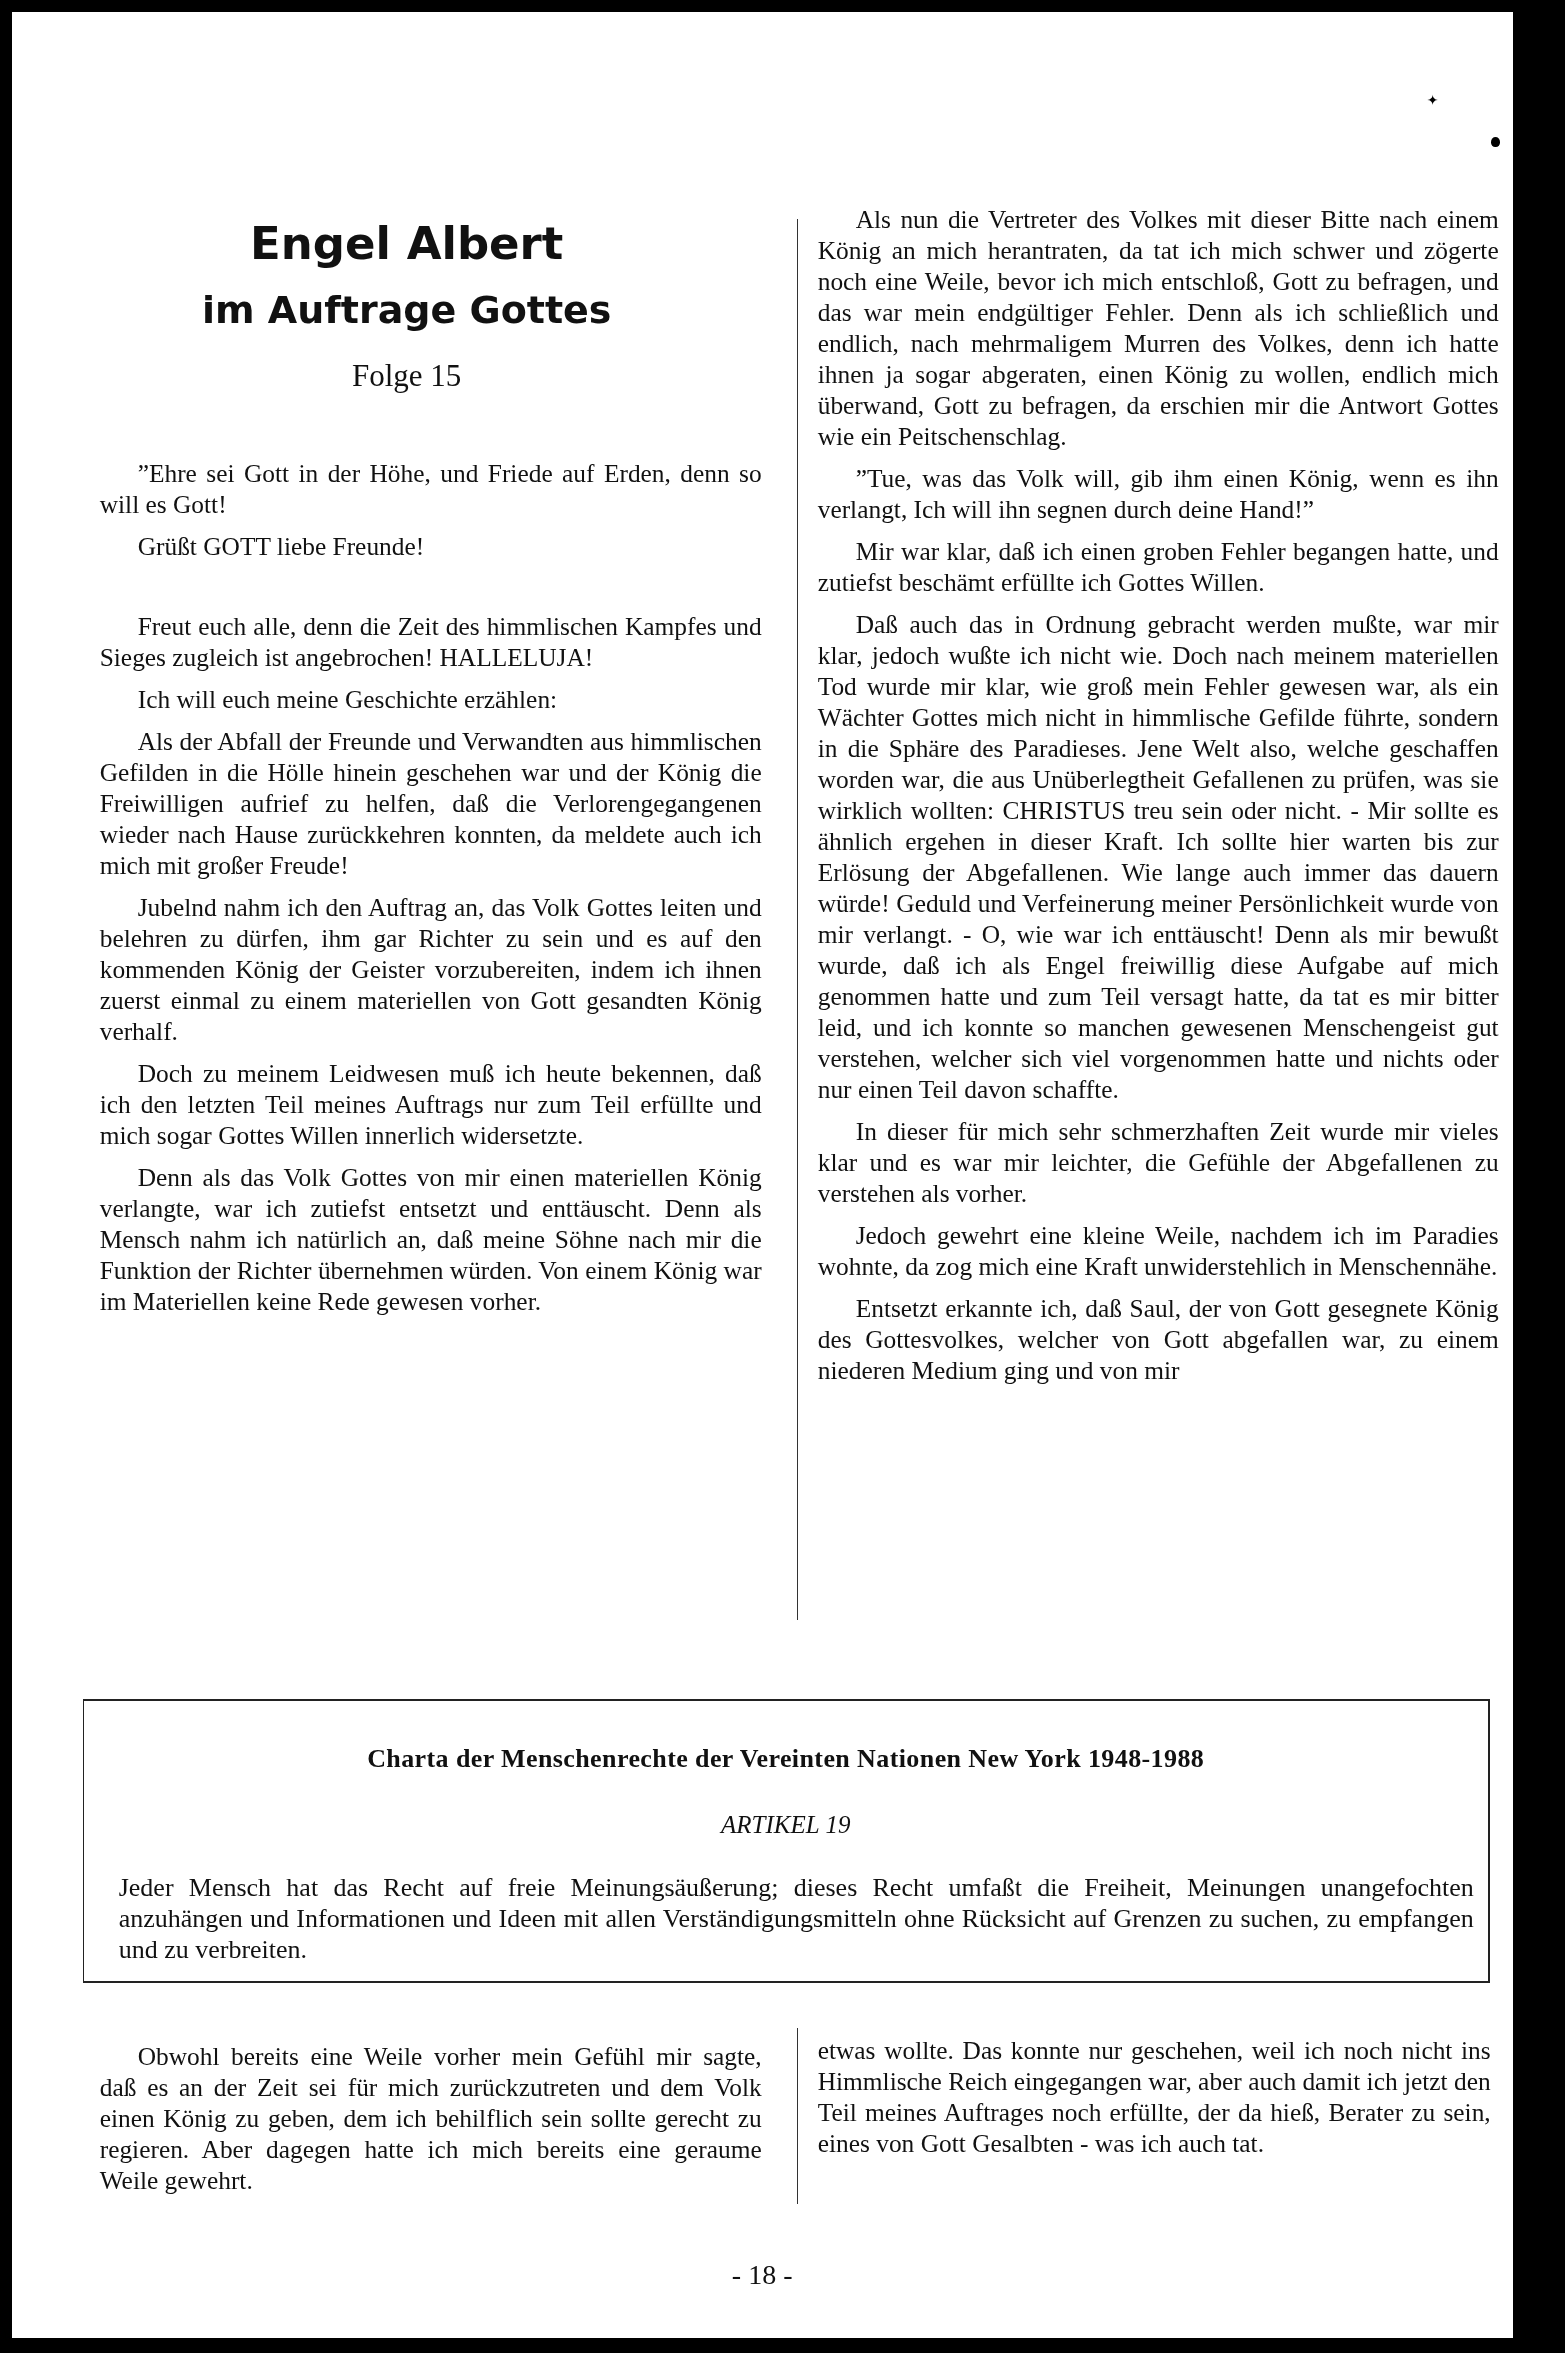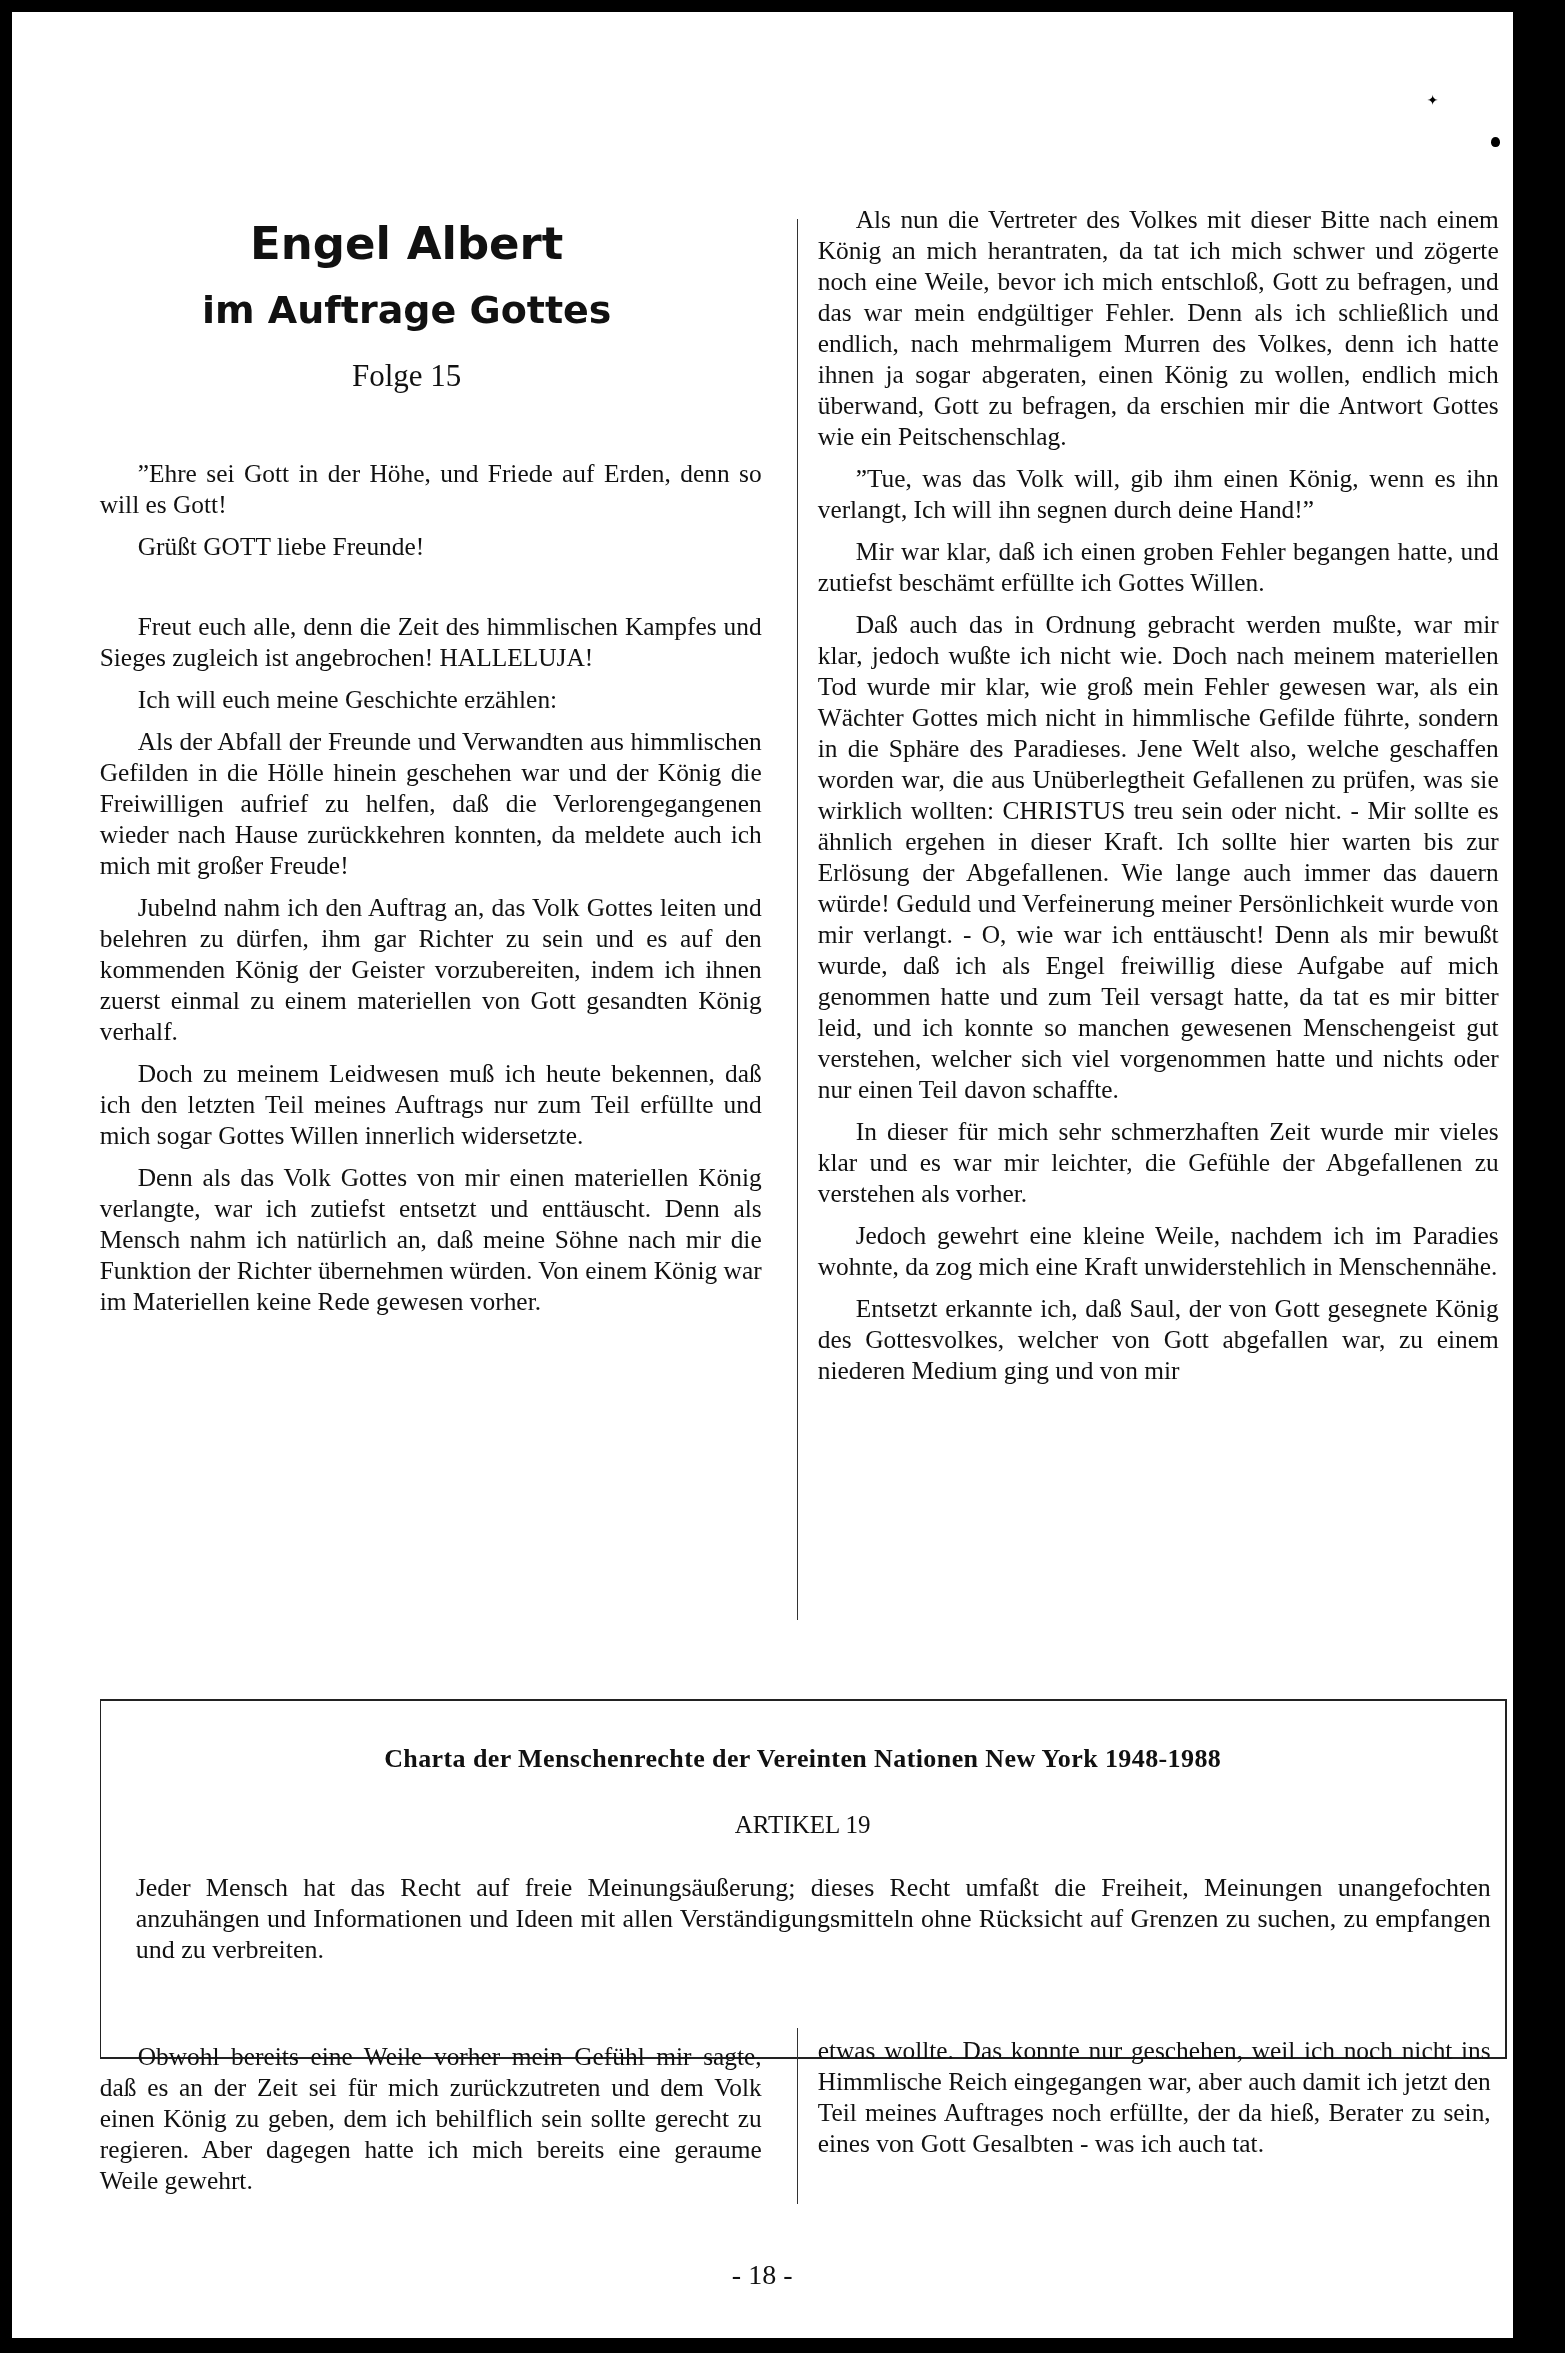--- a/index.html
+++ b/index.html
@@ -27,26 +27,26 @@
       font-family: "DejaVu Sans", "Liberation Sans", sans-serif; font-weight: bold;
       font-size: 38px; line-height: 47px; margin: 2px 0 0 0;
     }
     .title-episode { font-size: 31px; line-height: 38px; margin: 23.5px 0 0 0; }
 
     .divider-v { position: absolute; left: 785px; width: 1.6px; background: #333; }
     .divider-top { top: 207px; height: 1401px; }
     .divider-bottom { top: 2016px; height: 176px; }
 
     .charter {
-      position: absolute; left: 88px; top: 1687px; width: 1407px; height: 360px;
+      position: absolute; left: 71px; top: 1687px; width: 1407px; height: 284px;
       border-top: 2.3px solid #222; border-bottom: 2.3px solid #222; border-left: 1.6px solid #222; border-right: 2.3px solid #222;
       box-sizing: border-box;
     }
     .charter-title { position: absolute; left: 0; right: 0; top: 43px; text-align: center; font-weight: bold; font-size: 26px; letter-spacing: 0.4px; }
-    .charter-article { position: absolute; left: 0; right: 0; top: 110px; text-align: center; font-size: 25px; }
+    .charter-article { position: absolute; left: 0; right: 0; top: 110px; text-align: center; font-style: italic; font-size: 25px; }
     .charter-text { position: absolute; left: 35px; right: 14px; top: 171px; font-size: 26px; line-height: 31px; text-align: justify; text-align-last: left; }
 
     .col-left-bottom { left: 88px; top: 2029px; width: 662px; }
     .col-right-bottom { left: 806px; top: 2023px; width: 673px; }
 
     .page-number { position: absolute; left: 0; right: 0; top: 2247px; text-align: center; font-size: 28px; }
   </style>
 </head>
 <body>
 

